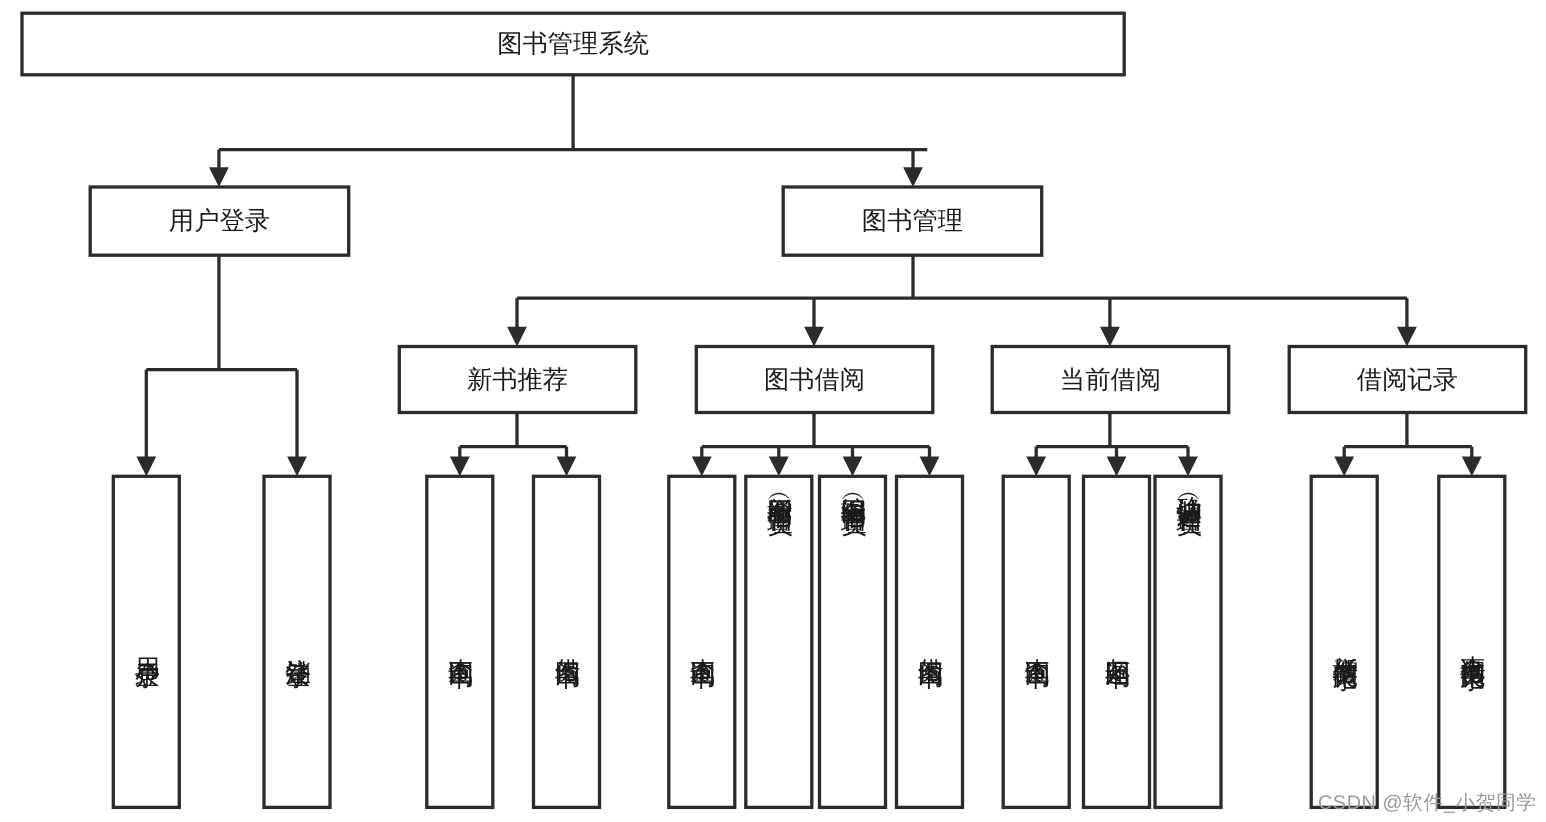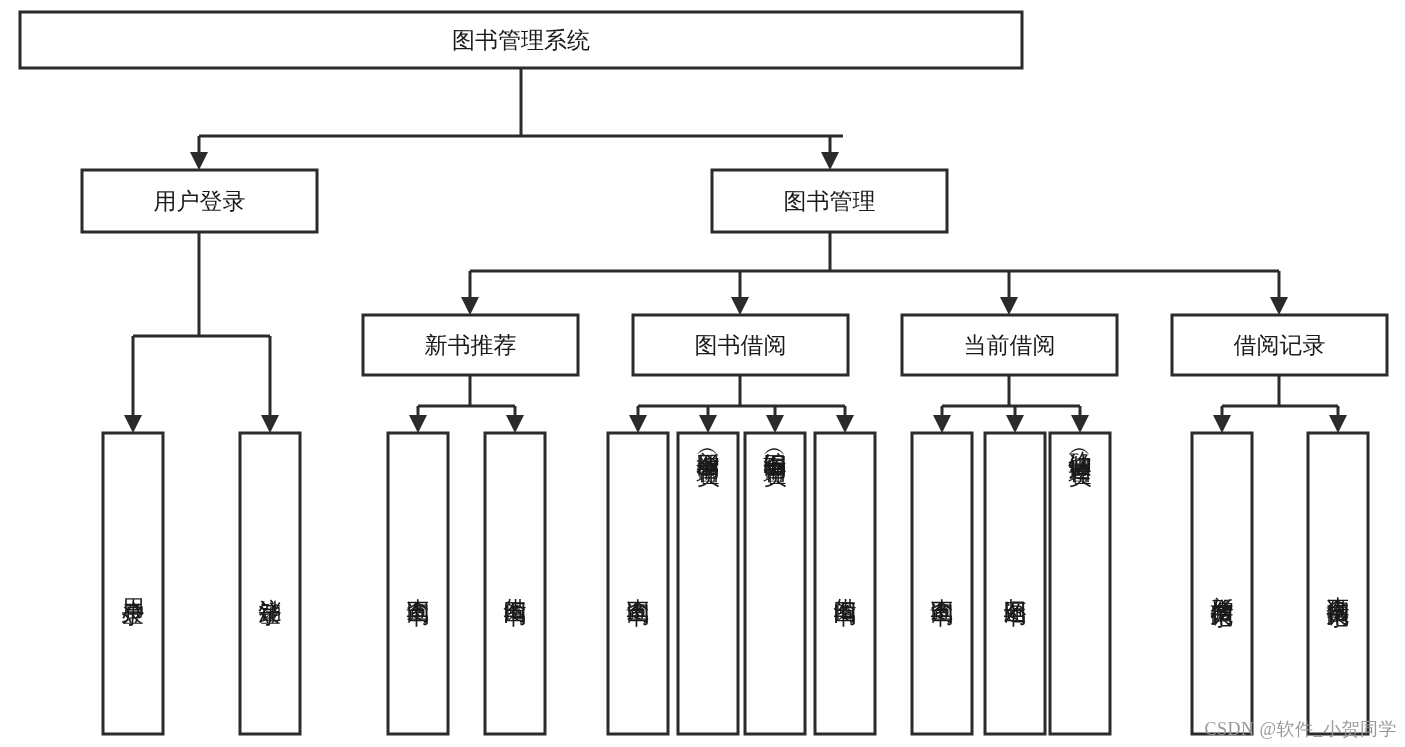--- a/index.html
+++ b/index.html
@@ -71,21 +71,21 @@
     line-height: 1.18;
     letter-spacing: 2px;
     color: #1a1a1a;
     white-space: nowrap;
     text-align: center;
   }
   .watermark {
     position: absolute;
     right: 8px;
     bottom: 6px;
-    font-family: Liberation Serif, serif;
+    font-family: Liberation Sans, sans-serif;
     font-size: 18px;
     color: #9a9a9a;
     letter-spacing: 0.5px;
     user-select: none;
     white-space: nowrap;
   }
 </style>
 </head>
 <body>
 

